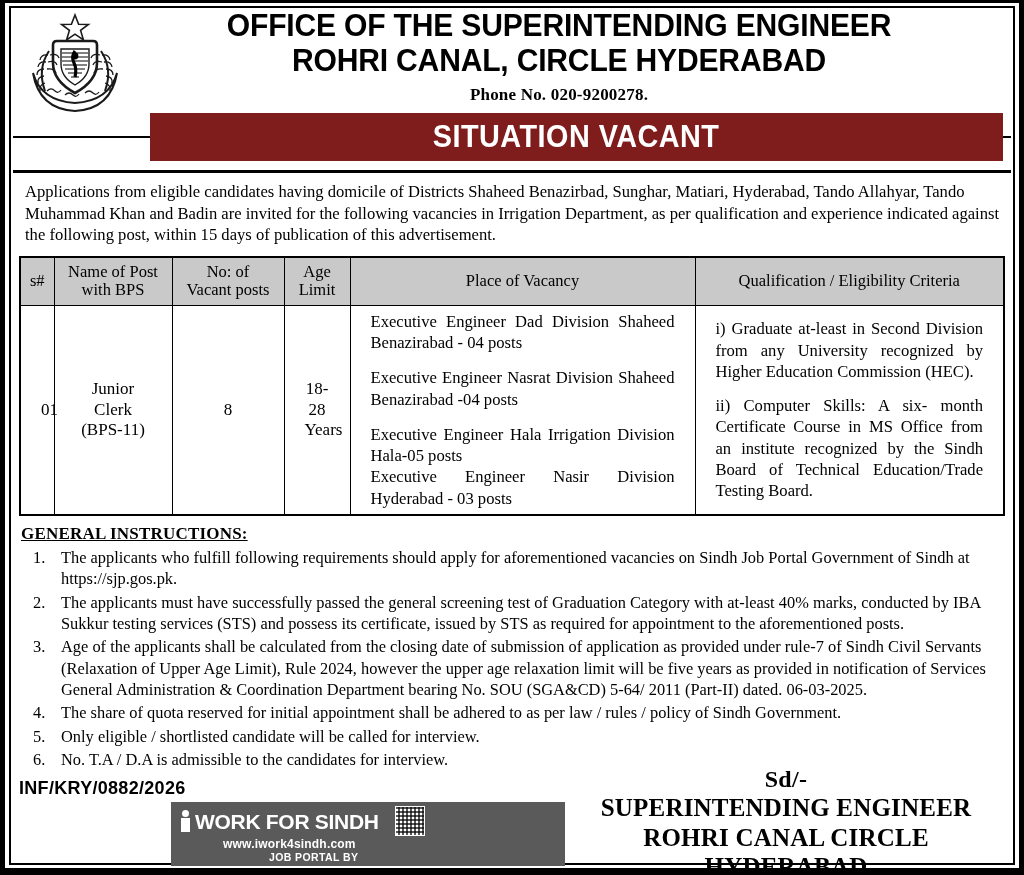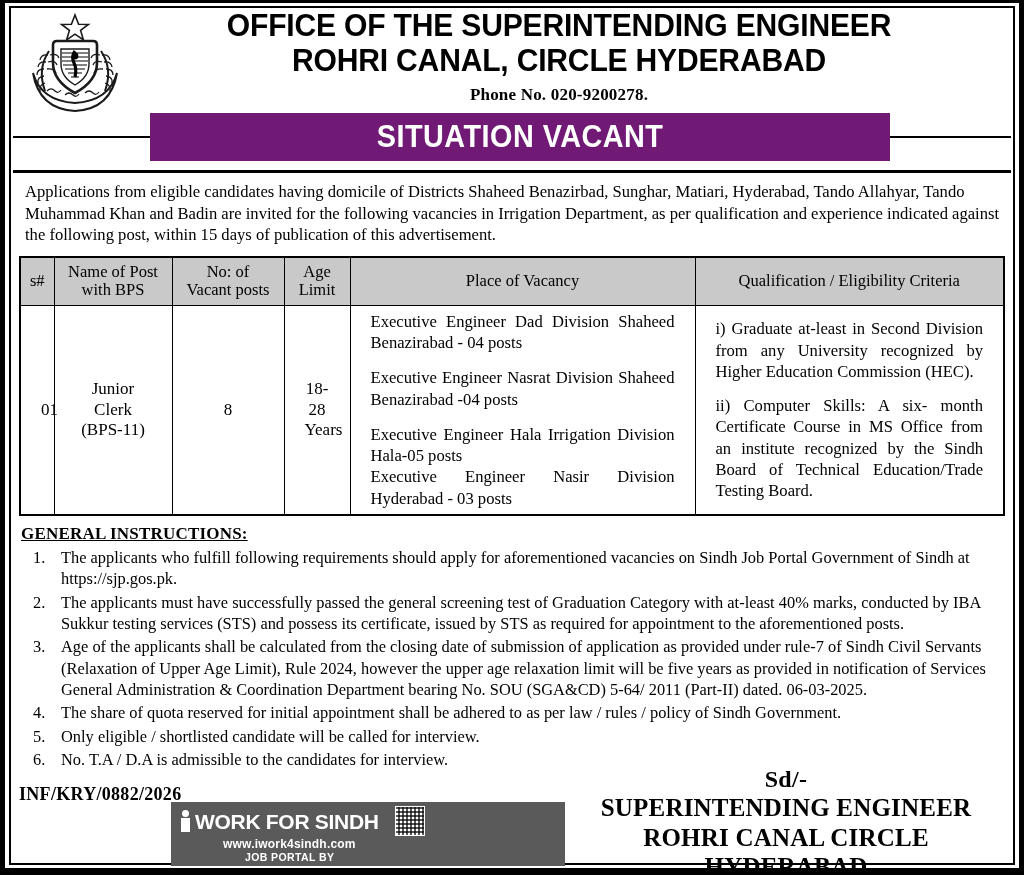--- a/index.html
+++ b/index.html
@@ -79,24 +79,24 @@
   .banner-rule {
     position: absolute;
     left: 8px; right: 8px;
     top: 23px;
     height: 2px;
     background: #000;
   }
   .banner-black {
     position: absolute;
     left: 145px;
-    width: 740px;
+    width: 853px;
     top: 0;
     height: 48px;
-    background: #701a75;
+    background: #7f1d1d;
     display: flex;
     align-items: center;
     justify-content: center;
   }
   .banner-text {
     color: #ffffff;
     font-family: "Liberation Sans", sans-serif;
     font-weight: bold;
     font-size: 31px;
     letter-spacing: 0.5px;
@@ -194,22 +194,22 @@
   
   .footer {
     position: relative;
     margin-top: 6px;
     height: 110px;
   }
 
   .inf-code {
     position: absolute;
     left: 14px;
-    top: 8px;
-    font-family: Liberation Serif, serif;
+    top: 2px;
+    font-family: Liberation Sans, sans-serif;
     font-weight: bold;
     font-size: 18px;
     letter-spacing: 0.3px;
   }
 
   .sindh-banner {
     position: absolute;
     left: 166px;
     top: 26px;
     width: 394px;
@@ -269,21 +269,21 @@
     letter-spacing: 0.2px;
   }
   .sb-sub1, .sb-sub2 {
     font-family: "Liberation Sans", sans-serif;
     font-weight: bold;
     font-size: 10.5px;
     text-align: left;
     letter-spacing: 0.4px;
     line-height: 1.18;
   }
-  .sb-sub1 { padding-left: 74px; }
+  .sb-sub1 { padding-left: 98px; }
   .sb-sub2 { padding-left: 42px; }
 
   .sign-block {
     position: absolute;
     right: 18px;
     top: -10px;
     width: 430px;
     text-align: center;
   }
   .sd {

